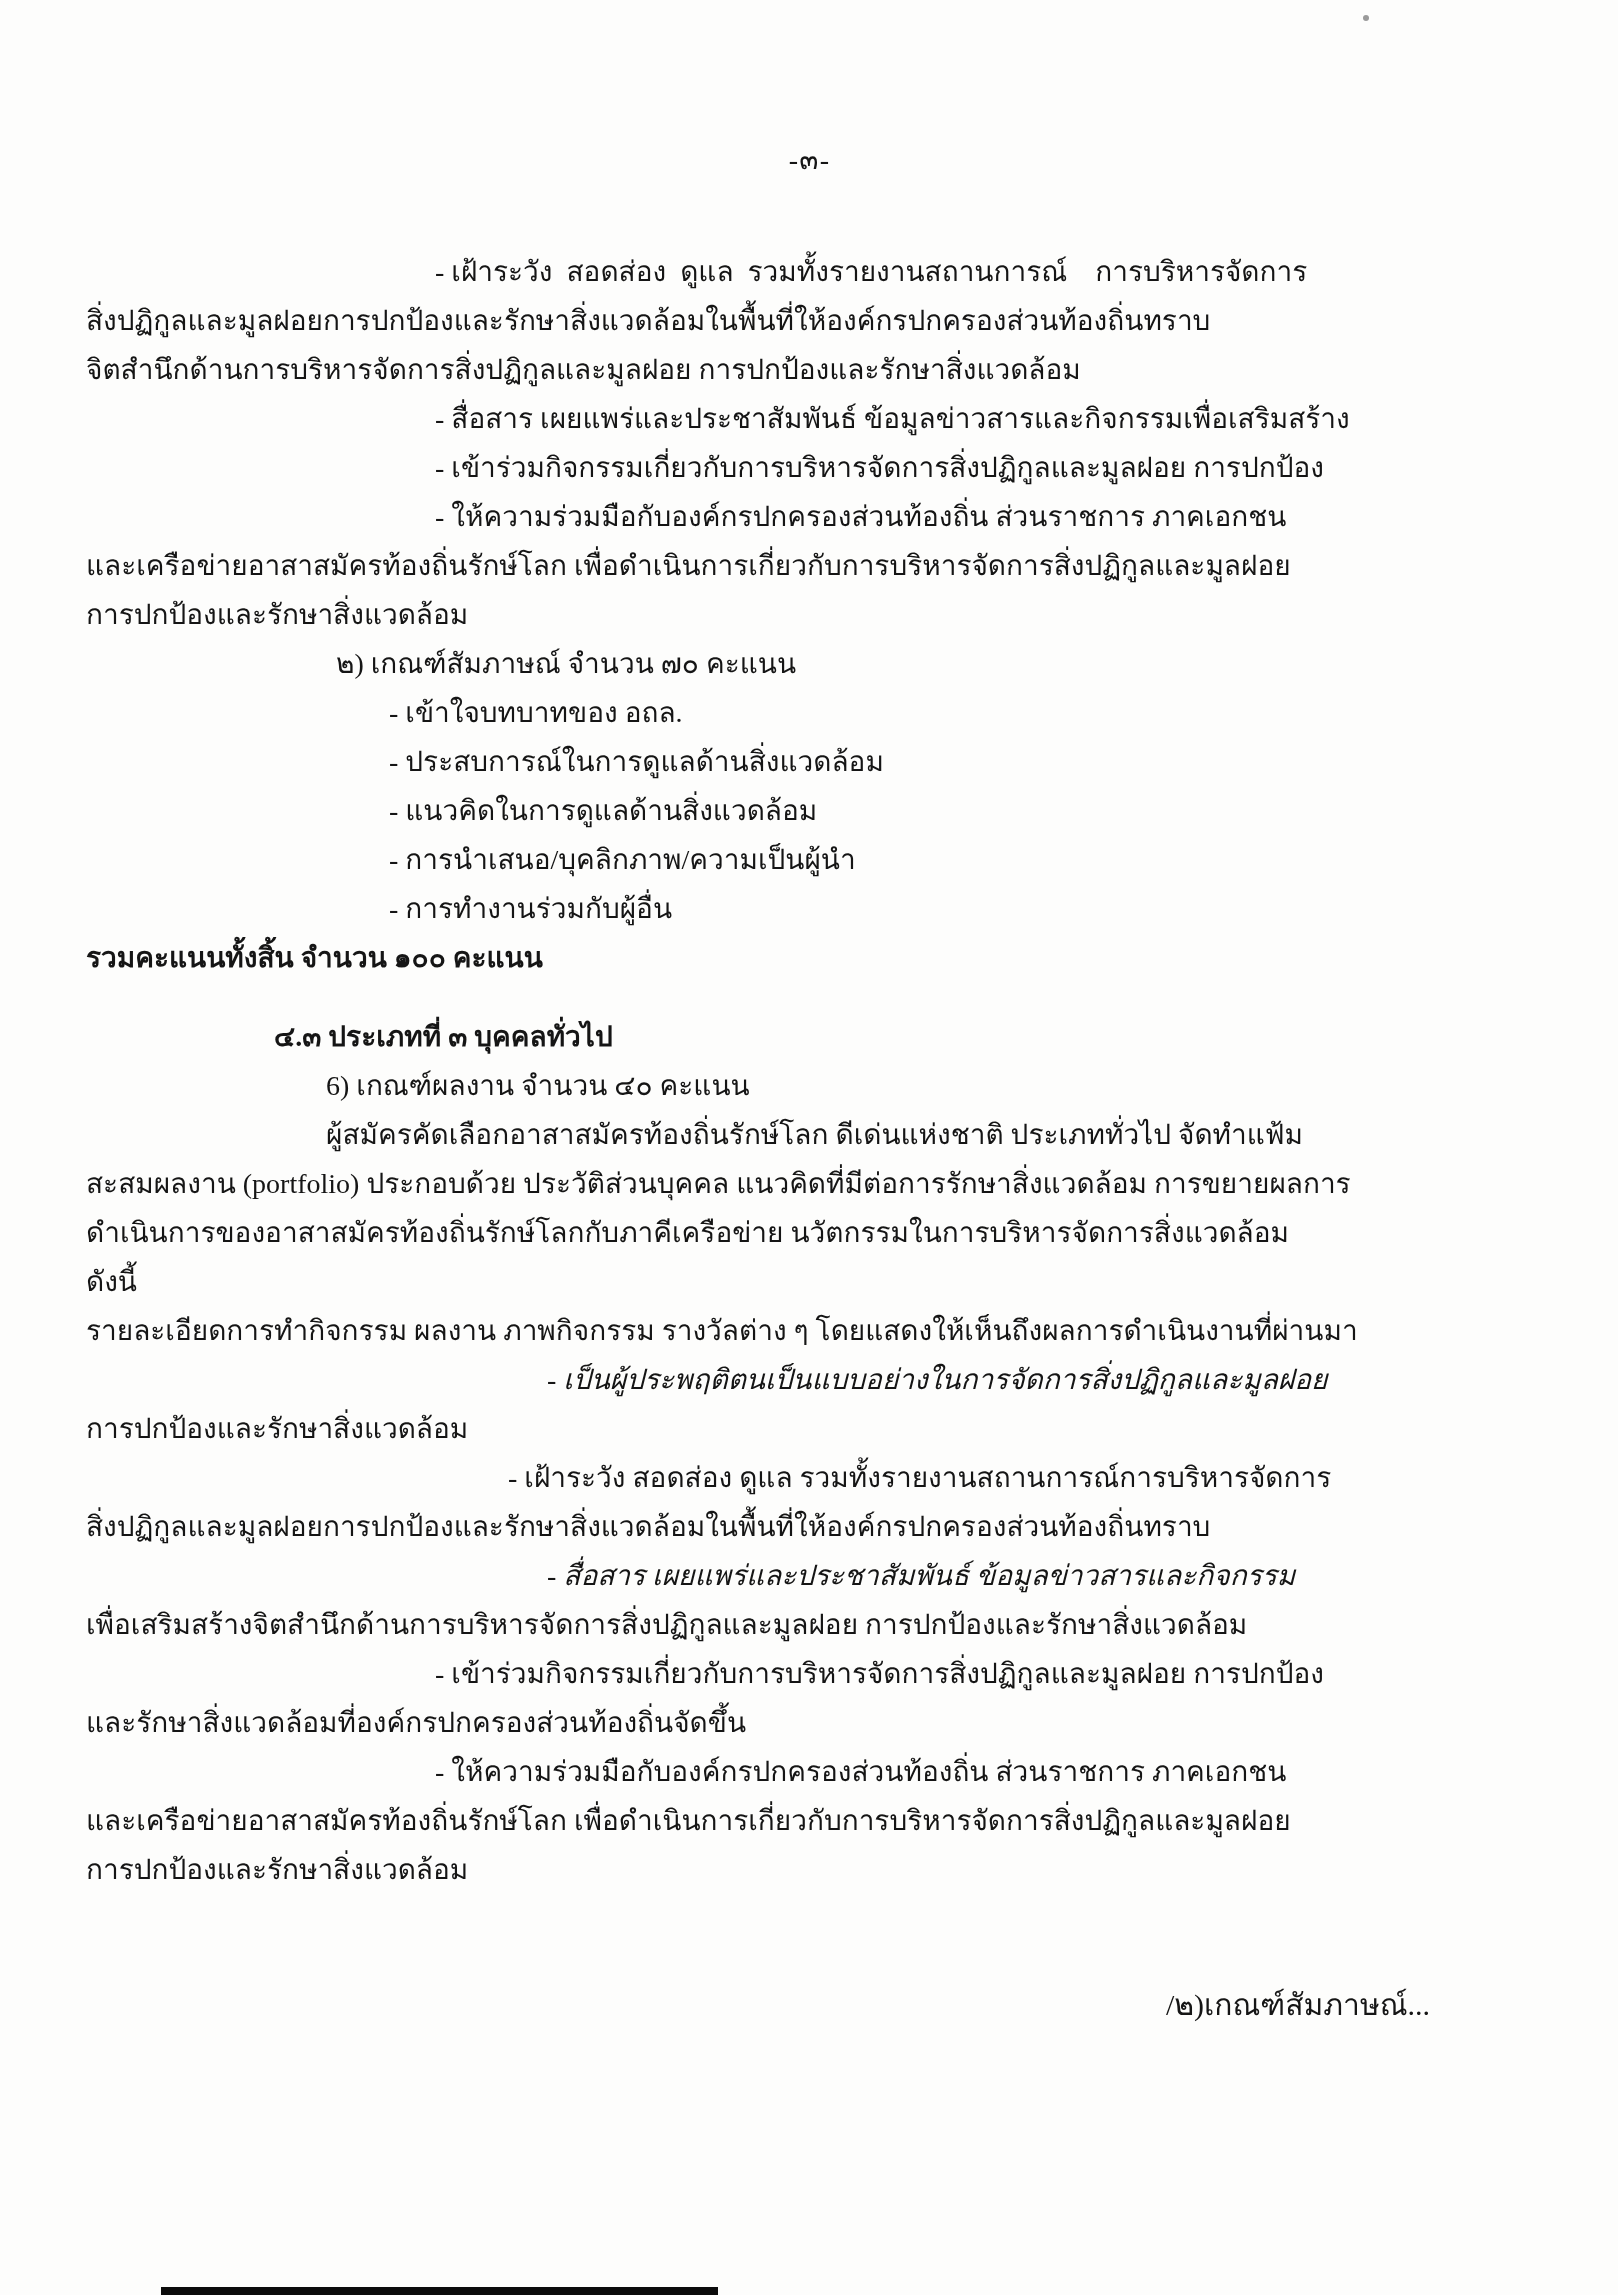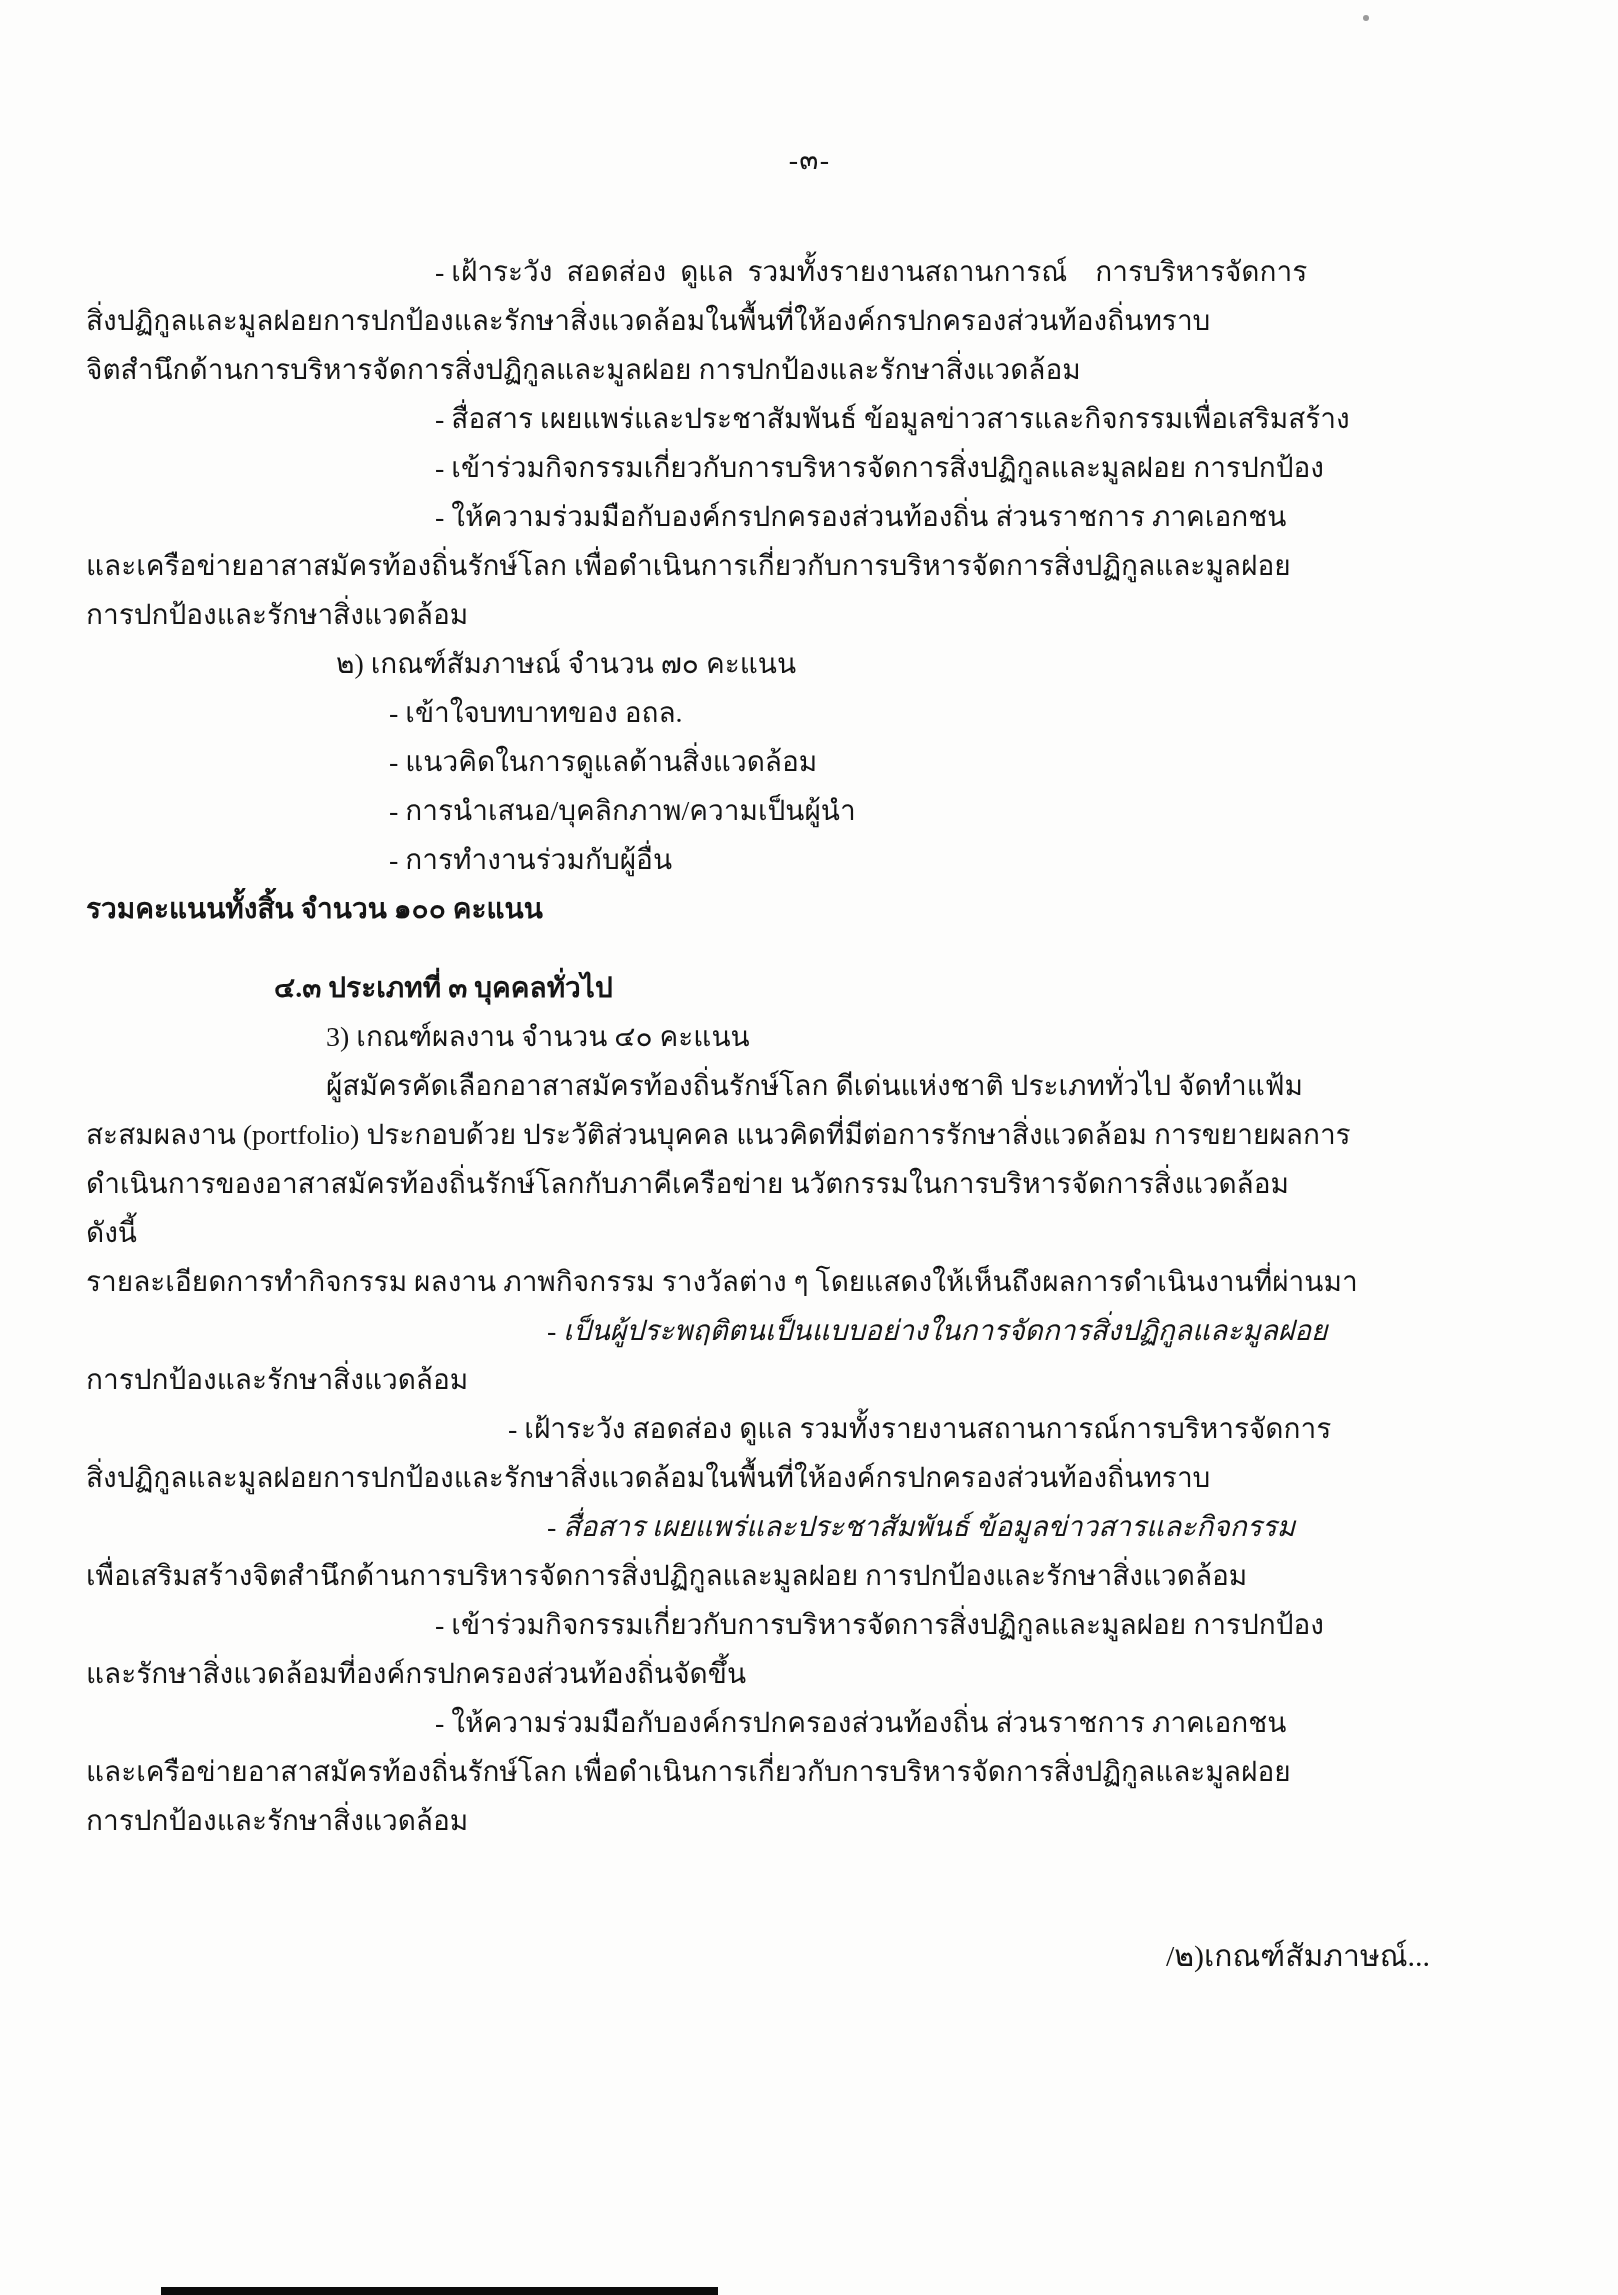--- a/index.html
+++ b/index.html
@@ -74,26 +74,27 @@
     <div class="line indA">- เฝ้าระวัง  สอดส่อง  ดูแล  รวมทั้งรายงานสถานการณ์    การบริหารจัดการ</div>
     <div class="line ind0">สิ่งปฏิกูลและมูลฝอยการปกป้องและรักษาสิ่งแวดล้อมในพื้นที่ให้องค์กรปกครองส่วนท้องถิ่นทราบ</div>
     <div class="line ind0">จิตสำนึกด้านการบริหารจัดการสิ่งปฏิกูลและมูลฝอย การปกป้องและรักษาสิ่งแวดล้อม</div>
     <div class="line indA">- สื่อสาร เผยแพร่และประชาสัมพันธ์ ข้อมูลข่าวสารและกิจกรรมเพื่อเสริมสร้าง</div>
     <div class="line indA">- เข้าร่วมกิจกรรมเกี่ยวกับการบริหารจัดการสิ่งปฏิกูลและมูลฝอย การปกป้อง</div>
     <div class="line indA">- ให้ความร่วมมือกับองค์กรปกครองส่วนท้องถิ่น ส่วนราชการ ภาคเอกชน</div>
     <div class="line ind0">และเครือข่ายอาสาสมัครท้องถิ่นรักษ์โลก เพื่อดำเนินการเกี่ยวกับการบริหารจัดการสิ่งปฏิกูลและมูลฝอย</div>
     <div class="line ind0">การปกป้องและรักษาสิ่งแวดล้อม</div>
     <div class="line indNum">๒) เกณฑ์สัมภาษณ์ จำนวน ๗๐ คะแนน</div>
     <div class="line indList">- เข้าใจบทบาทของ อถล.</div>
+    <div class="line indList">- ประสบการณ์ในการดูแลด้านสิ่งแวดล้อม</div>
     <div class="line indList">- แนวคิดในการดูแลด้านสิ่งแวดล้อม</div>
     <div class="line indList">- การนำเสนอ/บุคลิกภาพ/ความเป็นผู้นำ</div>
     <div class="line indList">- การทำงานร่วมกับผู้อื่น</div>
     <div class="line indTot">รวมคะแนนทั้งสิ้น จำนวน ๑๐๐ คะแนน</div>
     <div class="line indHead">๔.๓ ประเภทที่ ๓ บุคคลทั่วไป</div>
-    <div class="line indNum2">3) เกณฑ์ผลงาน จำนวน ๔๐ คะแนน</div>
+    <div class="line indNum2">6) เกณฑ์ผลงาน จำนวน ๔๐ คะแนน</div>
     <div class="line indNum2">ผู้สมัครคัดเลือกอาสาสมัครท้องถิ่นรักษ์โลก ดีเด่นแห่งชาติ ประเภททั่วไป จัดทำแฟ้ม</div>
     <div class="line ind0">สะสมผลงาน (portfolio) ประกอบด้วย ประวัติส่วนบุคคล แนวคิดที่มีต่อการรักษาสิ่งแวดล้อม การขยายผลการ</div>
     <div class="line ind0">ดำเนินการของอาสาสมัครท้องถิ่นรักษ์โลกกับภาคีเครือข่าย นวัตกรรมในการบริหารจัดการสิ่งแวดล้อม</div>
     <div class="line ind0">ดังนี้</div>
     <div class="line ind0">รายละเอียดการทำกิจกรรม ผลงาน ภาพกิจกรรม รางวัลต่าง ๆ โดยแสดงให้เห็นถึงผลการดำเนินงานที่ผ่านมา</div>
     <div class="line indD1">- เป็นผู้ประพฤติตนเป็นแบบอย่างในการจัดการสิ่งปฏิกูลและมูลฝอย</div>
     <div class="line ind0">การปกป้องและรักษาสิ่งแวดล้อม</div>
     <div class="line indD2">- เฝ้าระวัง สอดส่อง ดูแล รวมทั้งรายงานสถานการณ์การบริหารจัดการ</div>
     <div class="line ind0">สิ่งปฏิกูลและมูลฝอยการปกป้องและรักษาสิ่งแวดล้อมในพื้นที่ให้องค์กรปกครองส่วนท้องถิ่นทราบ</div>
     <div class="line indD1">- สื่อสาร เผยแพร่และประชาสัมพันธ์ ข้อมูลข่าวสารและกิจกรรม</div>

